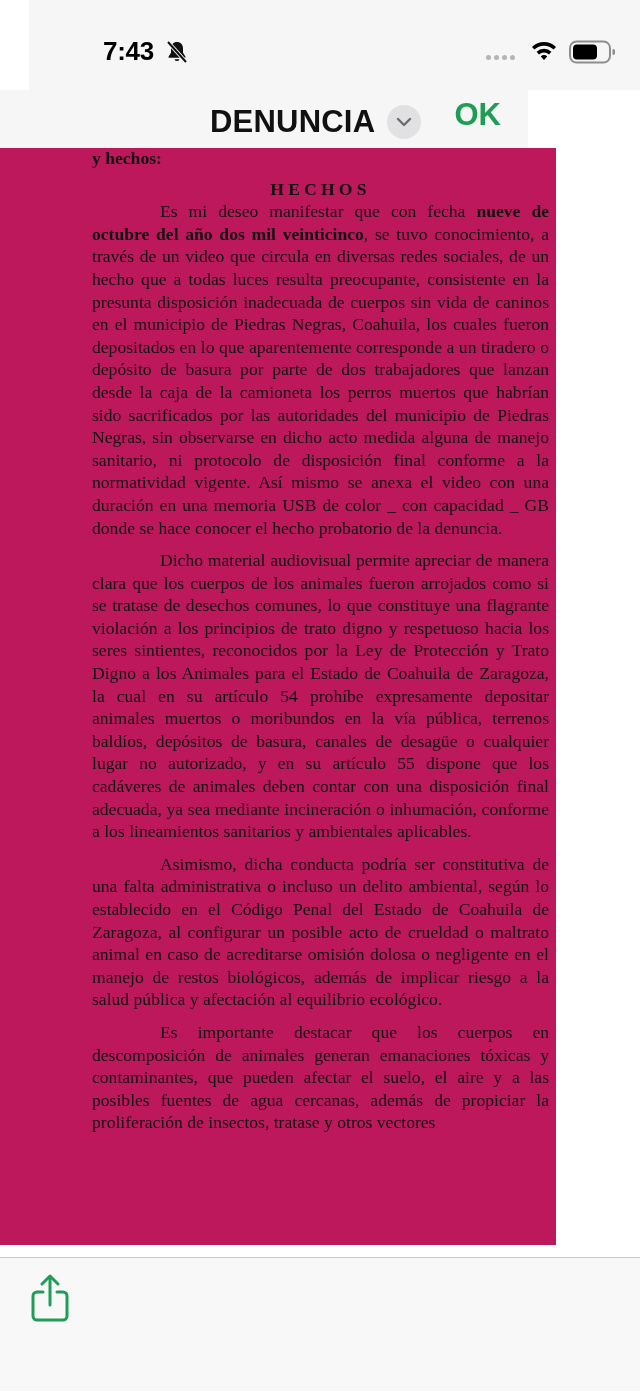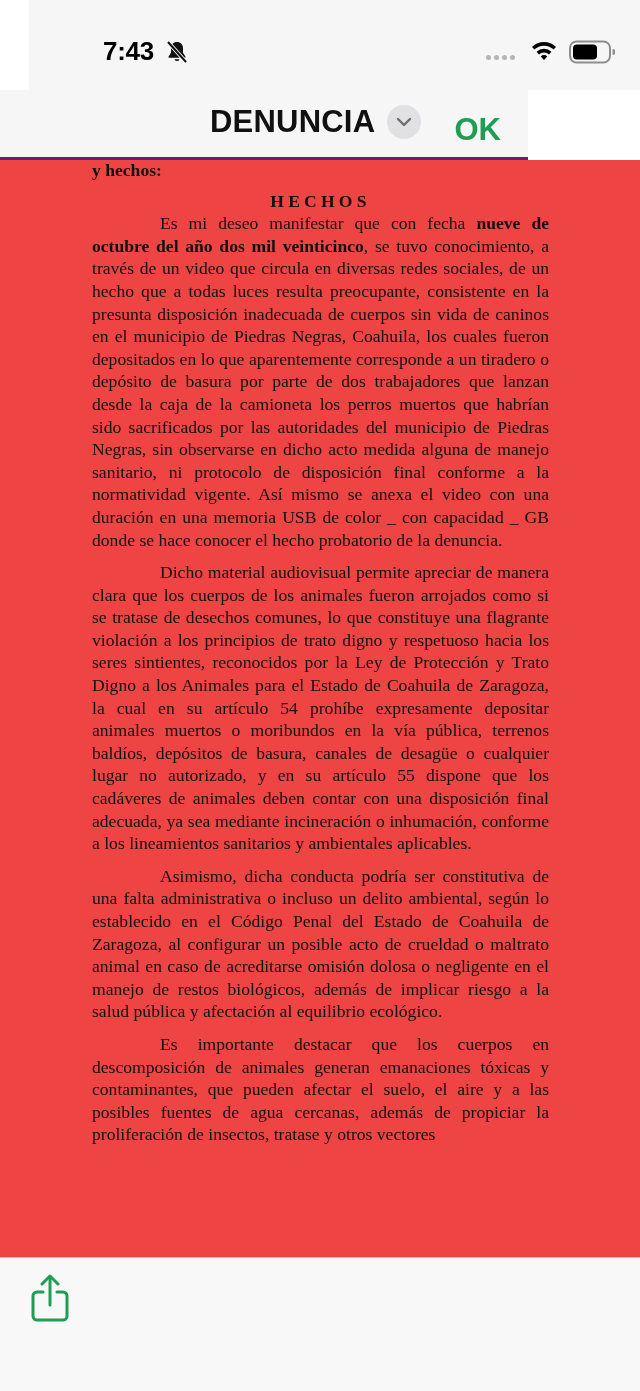--- a/index.html
+++ b/index.html
@@ -17,42 +17,42 @@
     font-size: 26px; color: #000; letter-spacing: -0.3px;
   }
   .bell-icon { position: absolute; left: 135px; top: 39px; width: 26px; height: 26px; }
   .signal-dots { position: absolute; left: 457px; top: 55px; display: flex; gap: 3px; }
   .signal-dots span { width: 5px; height: 5px; border-radius: 50%; background: #b5b5b5; display: block; }
   .wifi-icon { position: absolute; left: 502px; top: 40px; width: 26px; height: 22px; }
   .battery-icon { position: absolute; left: 540px; top: 40px; width: 46px; height: 24px; }
 
   .nav-bar {
     position: absolute; left: 0; top: 90px; width: 528px; height: 70px;
-    background: #f6f6f6; border-bottom: 3px solid #701a75;
+    background: #f6f6f6; border-bottom: 7px solid #701a75;
   }
   .nav-title-wrap {
     position: absolute; left: 210px; top: 14px; display: flex; align-items: center;
   }
   .nav-title {
     font-family: "Liberation Sans", sans-serif; font-weight: bold;
     font-size: 31px; color: #111; letter-spacing: 0.2px;
   }
   .nav-chevron {
     margin-left: 12px; width: 34px; height: 34px; border-radius: 50%;
     background: #e1e1e3; display: flex; align-items: center; justify-content: center;
   }
   .nav-ok {
-    position: absolute; right: 27px; top: 22px;
+    position: absolute; right: 27px; top: 7px;
     font-family: "Liberation Sans", sans-serif; font-weight: bold;
     font-size: 31px; color: #1f9d55; cursor: pointer;
   }
 
   .doc {
-    position: absolute; left: 0; top: 160px; width: 640px; height: 1097px;
-    overflow: hidden; background: #ef4444;
+    position: absolute; left: 0; top: 148px; width: 556px; height: 1097px;
+    overflow: hidden; background: #be185d;
   }
   .doc-inner {
     position: absolute; left: 92px; top: -1px; width: 457px;
     font-family: "Liberation Serif", serif; font-size: 17.6px; line-height: 22.6px;
     color: #111; text-align: justify;
   }
   .doc-prev { font-weight: bold; }
   .doc-heading {
     text-align: center; font-weight: bold; letter-spacing: 4.2px;
     margin-top: 8px; margin-bottom: 0; font-size: 17.6px;

